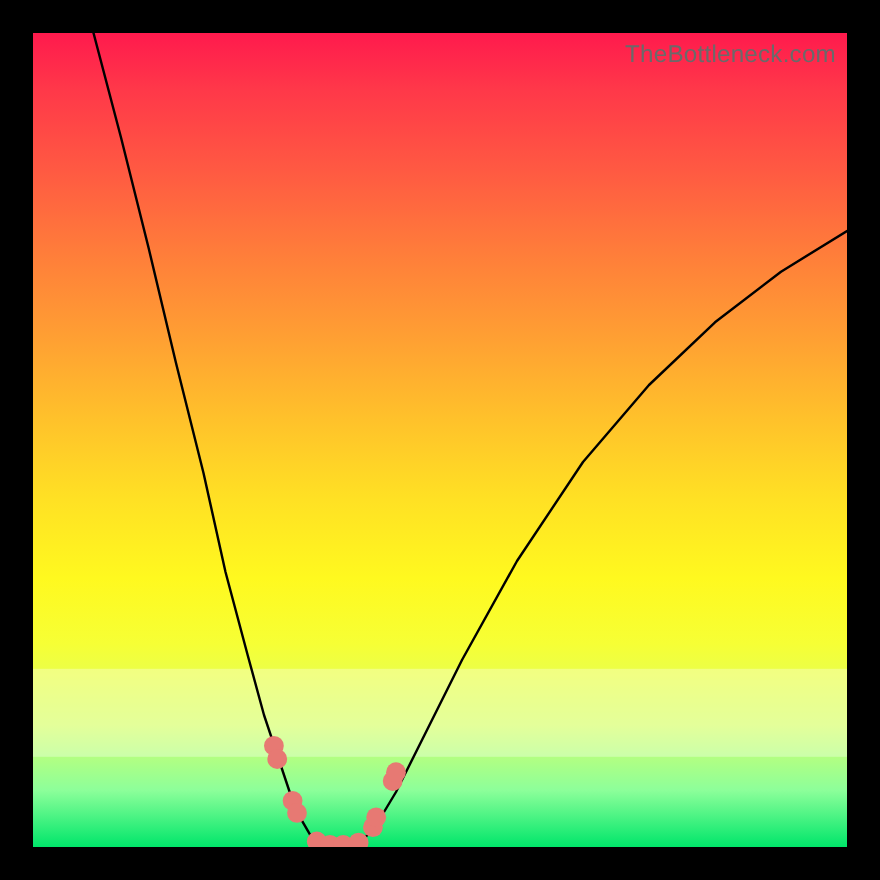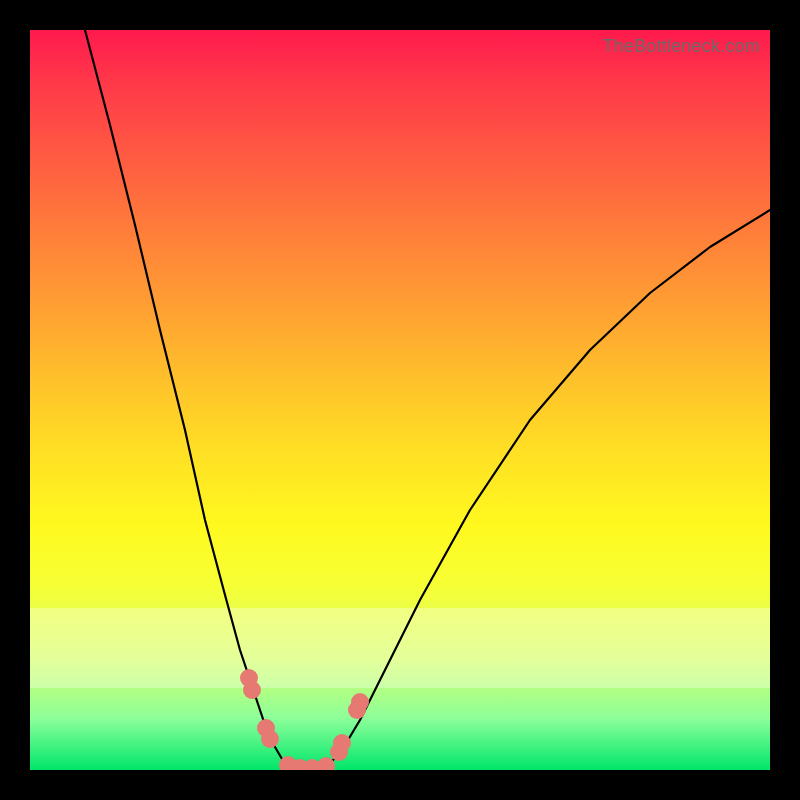--- a/index.html
+++ b/index.html
@@ -31,21 +31,21 @@
       #8dff9a 93%,
       #00e66a 100%
     );
     overflow: hidden;
   }
   .watermark {
     position: absolute;
     top: 6px;
     right: 10px;
     color: #6a6a6a;
-    font-size: 18px;
+    font-size: 22px;
     font-weight: 500;
     letter-spacing: 0.2px;
     user-select: none;
   }
   svg.curve {
     position: absolute;
     left: 0;
     top: 0;
     width: 740px;
     height: 740px;

